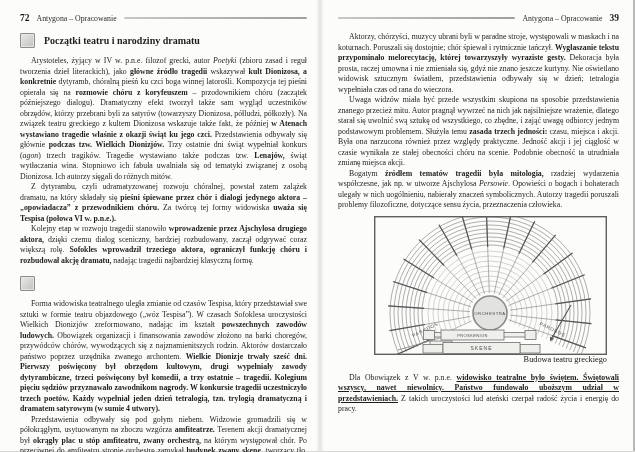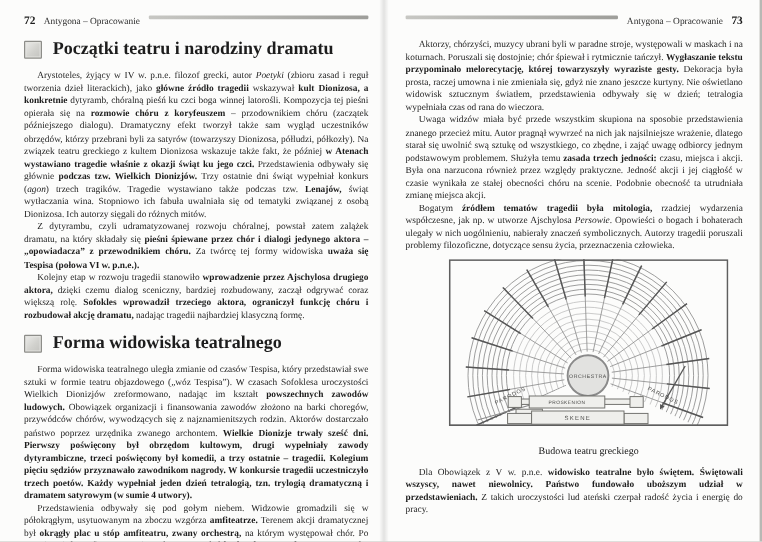--- a/index.html
+++ b/index.html
@@ -8,35 +8,35 @@
     background:#fcfcfb;color:#1d1d1d;
     font-family:"Liberation Serif", serif;
   }
   .edge-right{position:absolute;right:0;top:0;width:2px;height:452px;background:#b8b8b4}
   .edge-bottom{position:absolute;left:0;bottom:0;width:635px;height:1px;background:#d8d8d4}
   .gutter{position:absolute;left:316px;top:0;width:8px;height:452px;
     background:linear-gradient(90deg,rgba(0,0,0,0) 0%,rgba(0,0,0,.10) 50%,rgba(0,0,0,0) 100%)}
   .page{position:absolute;top:13px}
   .page-left{left:20px;width:287px}
   .page-right{left:338px;width:281px}
-  .page-header{display:flex;gap:7px;margin-bottom:9px}
+  .page-header{display:flex;align-items:center;gap:7px;margin-bottom:9px}
   .page-num{font-weight:bold;font-size:9.5px}
   .running-title{font-size:7.8px;color:#2a2a2a;white-space:nowrap}
   .header-rule{flex:1;height:2.6px;background:linear-gradient(90deg,#c7c7c3,#9e9e9a);border-radius:1px}
   .sec-head{display:flex;align-items:center;gap:9px;margin:10px 0 8px 0}
   .sec-icon{width:13px;height:13px;flex:0 0 13px;border:1px solid #8d8d89;border-radius:1px;
     background:linear-gradient(135deg,#ececea 0%,#d2d2ce 55%,#c3c3bf 100%);
     box-shadow:inset 0 0 0 1px #e4e4e0}
-  .sec-title{font-weight:bold;font-size:15px}
+  .sec-title{font-weight:bold;font-size:10px}
   p.body{margin:0;font-size:7.8px;line-height:10.5px;text-align:justify;text-indent:11px;
     hyphens:none;word-spacing:-0.2px}
   p.noindent{text-indent:0}
   .fig{margin:5px 0 0 36px;width:233px}
   .fig svg{display:block}
-  .fig-caption{width:233px;margin:16px 0 9px 36px;text-align:center;font-size:8.3px;color:#141414}
+  .fig-caption{width:233px;margin:0 0 9px 36px;text-align:right;font-size:8.3px;color:#141414}
   .thr-line{stroke:#8d8d8d;stroke-width:.7}
   .thr-dark{stroke:#565656;stroke-width:1.2}
   .stage{fill:#efefec;stroke:#6f6f6b;stroke-width:.8}
   .diaglabel{font-family:"Liberation Sans",sans-serif;fill:#4c4c4a}
 </style>
 </head>
 <body>
 
 <div class="gutter"></div>
 <div class="edge-right"></div>
@@ -52,31 +52,30 @@
   <div class="sec-head">
     <span class="sec-icon"></span>
     <span class="sec-title">Początki teatru i narodziny dramatu</span>
   </div>
   <p class="body"><span>Arystoteles, żyjący w IV w. p.n.e. filozof grecki, autor </span><span style="font-style: italic;">Poetyki</span><span> (zbioru zasad i reguł tworzenia dzieł literackich), jako </span><span style="font-weight: bold;">główne źródło tragedii</span><span> wskazywał </span><span style="font-weight: bold;">kult Dionizosa, a konkretnie</span><span> dytyramb, chóralną pieśń ku czci boga winnej latorośli. Kompozycja tej pieśni opierała się na </span><span style="font-weight: bold;">rozmowie chóru z koryfeuszem</span><span> – przodownikiem chóru (zaczątek późniejszego dialogu). Dramatyczny efekt tworzył także sam wygląd uczestników obrzędów, którzy przebrani byli za satyrów (towarzyszy Dionizosa, półludzi, półkozły). Na związek teatru greckiego z kultem Dionizosa wskazuje także fakt, że później </span><span style="font-weight: bold;">w Atenach wystawiano tragedie właśnie z okazji świąt ku jego czci.</span><span> Przedstawienia odbywały się głównie </span><span style="font-weight: bold;">podczas tzw. Wielkich Dionizjów.</span><span> Trzy ostatnie dni świąt wypełniał konkurs (</span><span style="font-style: italic;">agon</span><span>) trzech tragików. Tragedie wystawiano także podczas tzw. </span><span style="font-weight: bold;">Lenajów,</span><span> świąt wytłaczania wina. Stopniowo ich fabuła uwalniała się od tematyki związanej z osobą Dionizosa. Ich autorzy sięgali do różnych mitów.</span></p>
   <p class="body"><span>Z dytyrambu, czyli udramatyzowanej rozwoju chóralnej, powstał zatem zalążek dramatu, na który składały się </span><span style="font-weight: bold;">pieśni śpiewane przez chór i dialogi jedynego aktora – „opowiadacza” z przewodnikiem chóru.</span><span> Za twórcę tej formy widowiska </span><span style="font-weight: bold;">uważa się Tespisa (połowa VI w. p.n.e.).</span></p>
   <p class="body"><span>Kolejny etap w rozwoju tragedii stanowiło </span><span style="font-weight: bold;">wprowadzenie przez Ajschylosa drugiego aktora,</span><span> dzięki czemu dialog sceniczny, bardziej rozbudowany, zaczął odgrywać coraz większą rolę. </span><span style="font-weight: bold;">Sofokles wprowadził trzeciego aktora, ograniczył funkcję chóru i rozbudował akcję dramatu,</span><span> nadając tragedii najbardziej klasyczną formę.</span></p>
 
   <div class="sec-head">
     <span class="sec-icon"></span>
-    <span class="sec-title">Forma widowiska teatralnego</span>
   </div>
   <p class="body"><span>Forma widowiska teatralnego uległa zmianie od czasów Tespisa, który przedstawiał swe sztuki w formie teatru objazdowego („wóz Tespisa”). W czasach Sofoklesa uroczystości Wielkich Dionizjów zreformowano, nadając im kształt </span><span style="font-weight: bold;">powszechnych zawodów ludowych.</span><span> Obowiązek organizacji i finansowania zawodów złożono na barki choregów, przywódców chórów, wywodzących się z najznamienitszych rodzin. Aktorów dostarczało państwo poprzez urzędnika zwanego archontem. </span><span style="font-weight: bold;">Wielkie Dionizje trwały sześć dni. Pierwszy poświęcony był obrzędom kultowym, drugi wypełniały zawody dytyrambiczne, trzeci poświęcony był komedii, a trzy ostatnie – tragedii. Kolegium pięciu sędziów przyznawało zawodnikom nagrody. W konkursie tragedii uczestniczyło trzech poetów. Każdy wypełniał jeden dzień tetralogią, tzn. trylogią dramatyczną i dramatem satyrowym (w sumie 4 utwory).</span></p>
   <p class="body"><span>Przedstawienia odbywały się pod gołym niebem. Widzowie gromadzili się w półokrągłym, usytuowanym na zboczu wzgórza </span><span style="font-weight: bold;">amfiteatrze.</span><span> Terenem akcji dramatycznej był </span><span style="font-weight: bold;">okrągły plac u stóp amfiteatru, zwany orchestrą,</span><span> na którym występował chór. Po przeciwnej do amfiteatru stronie orchestrę zamykał </span><span style="font-weight: bold;">budynek zwany skene,</span><span> tworzący tło. Posiadał on troje drzwi, w środku wielkie, monumentalne, po bokach mniejsze, przez które wchodzili aktorzy. Pełnił funkcję garderoby i wyobrażał świątynię, pałac królewski; bywał też odpowiednio dekorowany malowidłami. Budynek skene miał po</span></p>
 </div>
 
 <div class="page page-right">
   <div class="page-header">
     <span class="header-rule"></span>
     <span class="running-title">Antygona – Opracowanie</span>
-    <span class="page-num">73</span>
+    <span class="page-num">39</span>
   </div>
 
   <p class="body"><span>Aktorzy, chórzyści, muzycy ubrani byli w paradne stroje, występowali w maskach i na koturnach. Poruszali się dostojnie; chór śpiewał i rytmicznie tańczył. </span><span style="font-weight: bold;">Wygłaszanie tekstu przypominało melorecytację, której towarzyszyły wyraziste gesty.</span><span> Dekoracja była prosta, raczej umowna i nie zmieniała się, gdyż nie znano jeszcze kurtyny. Nie oświetlano widowisk sztucznym światłem, przedstawienia odbywały się w dzień; tetralogia wypełniała czas od rana do wieczora.</span></p>
   <p class="body"><span>Uwaga widzów miała być przede wszystkim skupiona na sposobie przedstawienia znanego przecież mitu. Autor pragnął wywrzeć na nich jak najsilniejsze wrażenie, dlatego starał się uwolnić swą sztukę od wszystkiego, co zbędne, i zająć uwagę odbiorcy jednym podstawowym problemem. Służyła temu </span><span style="font-weight: bold;">zasada trzech jedności:</span><span> czasu, miejsca i akcji. Była ona narzucona również przez względy praktyczne. Jedność akcji i jej ciągłość w czasie wynikała ze stałej obecności chóru na scenie. Podobnie obecność ta utrudniała zmianę miejsca akcji.</span></p>
   <p class="body"><span>Bogatym </span><span style="font-weight: bold;">źródłem tematów tragedii była mitologia,</span><span> rzadziej wydarzenia współczesne, jak np. w utworze Ajschylosa </span><span style="font-style: italic;">Persowie</span><span>. Opowieści o bogach i bohaterach ulegały w nich uogólnieniu, nabierały znaczeń symbolicznych. Autorzy tragedii poruszali problemy filozoficzne, dotyczące sensu życia, przeznaczenia człowieka.</span></p>
 
   <div class="fig">
     <svg viewBox="0 0 233 139" width="233" height="139" xmlns="http://www.w3.org/2000/svg">
       <rect x="0" y="0" width="233" height="139" fill="#fcfcfb"></rect>
 
@@ -169,14 +168,14 @@
         <rect class="stage" x="49" y="128.5" width="20" height="8.5"></rect>
         <rect class="stage" x="146" y="128.5" width="20" height="8.5"></rect>
         <rect class="stage" x="69" y="126.5" width="77" height="11"></rect>
         <text x="98.5" y="120.8" text-anchor="middle" font-size="4" letter-spacing="0.4" class="diaglabel">PROSKENION</text>
         <text x="107.5" y="134" text-anchor="middle" font-size="5" letter-spacing="1" class="diaglabel">SKENE</text>
       </g>
     </svg>
   </div>
   <div class="fig-caption">Budowa teatru greckiego</div>
 
-  <p class="body"><span>Dla Obowiązek z V w. p.n.e. </span><span style="font-weight: bold;">widowisko teatralne było świętem. Świętowali wszyscy, nawet niewolnicy. Państwo fundowało uboższym udział w przedstawieniach.</span><span> Z takich uroczystości lud ateński czerpał radość życia i energię do pracy.</span></p>
+  <p class="body"><span>Dla Obowiązek z V w. p.n.e. </span><span style="font-weight: bold; text-decoration: underline;">widowisko teatralne było świętem. Świętowali wszyscy, nawet niewolnicy. Państwo fundowało uboższym udział w przedstawieniach.</span><span> Z takich uroczystości lud ateński czerpał radość życia i energię do pracy.</span></p>
 </div>
 
 </body></html>

